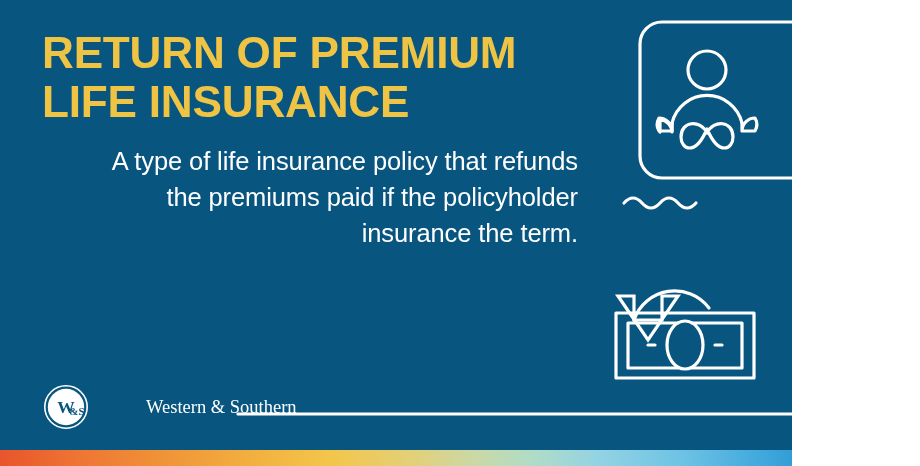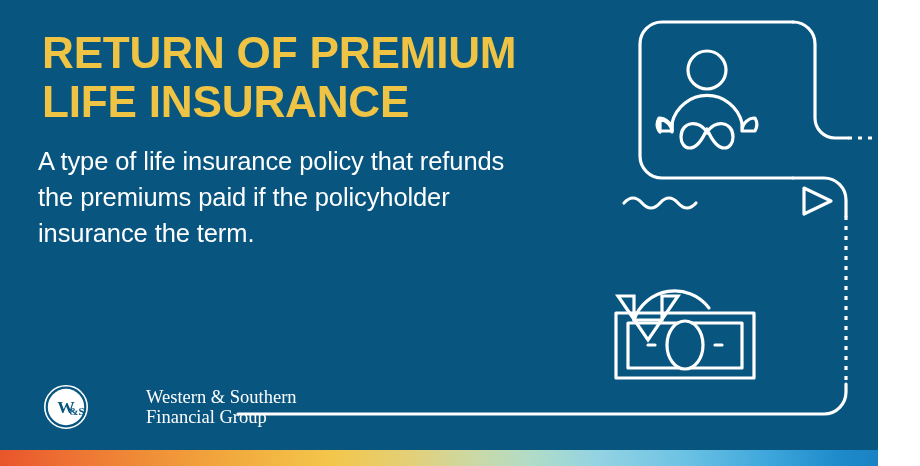--- a/index.html
+++ b/index.html
@@ -2,21 +2,21 @@
 <html><head>
 <meta charset="utf-8">
 <style>
   html, body {
     margin: 0;
     padding: 0;
     background: #ffffff;
   }
   #canvas {
     position: relative;
-    width: 878px;
+    width: 792px;
     height: 466px;
     overflow: hidden;
     background: #08557F;
     font-family: "Liberation Sans", sans-serif;
   }
 
   
   #headline {
     position: absolute;
     left: 42px;
@@ -34,20 +34,21 @@
     transform: scaleX(0.98);
     transform-origin: left center;
     white-space: nowrap;
   }
 
   #subhead {
     position: absolute;
     left: 38px;
     top: 143px;
     width: 540px;
+    text-align: right;
   }
   .sub-line {
     display: block;
     color: #FFFFFF;
     font-size: 25.5px;
     line-height: 36px;
     font-weight: 400;
     letter-spacing: -0.1px;
     white-space: nowrap;
   }
@@ -188,19 +189,18 @@
 
   <div id="logo">
     <svg id="logo-mark" viewBox="0 0 48 48">
       <circle cx="24" cy="24" r="21.2" fill="none" stroke="#FFFFFF" stroke-width="1.6"></circle>
       <circle cx="24" cy="24" r="18.2" fill="#FFFFFF"></circle>
       <text x="24" y="30.4" text-anchor="middle" font-family="Liberation Serif, serif" font-size="17.5" font-weight="bold" fill="#08557F">W</text>
       <text x="35" y="31.5" text-anchor="middle" font-family="Liberation Serif, serif" font-size="11" font-weight="bold" fill="#08557F">&amp;S</text>
     </svg>
     <div id="logo-wordmark">
       <span class="wm-line">Western &amp; Southern</span>
-      <span class="wm-line">Financial Group</span>
     </div>
   </div>
 
   <div id="bottom-bar"></div>
 
 </div>
 
 </body></html>

